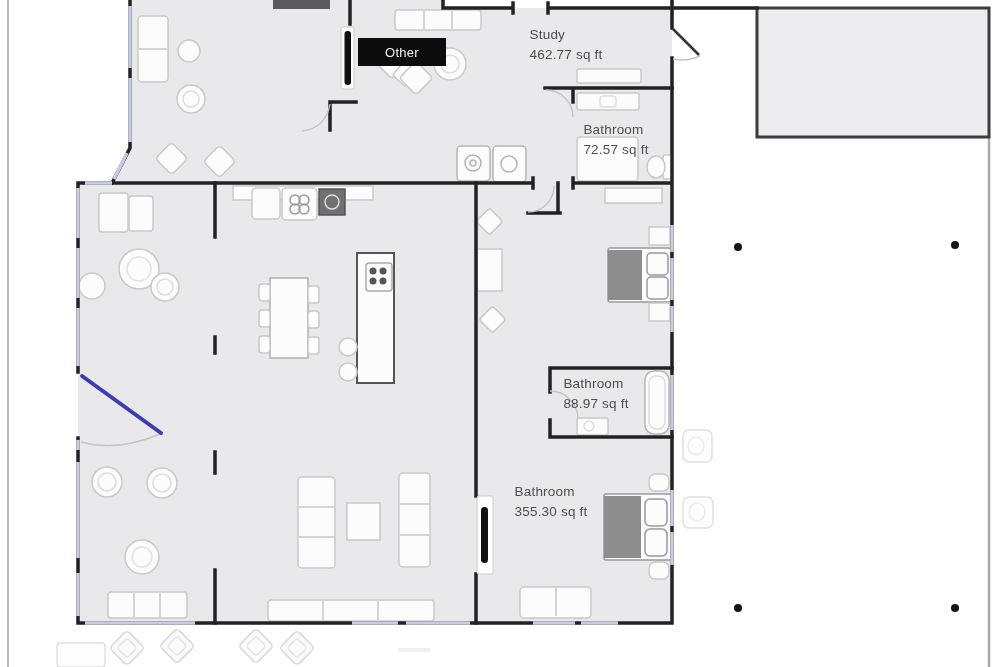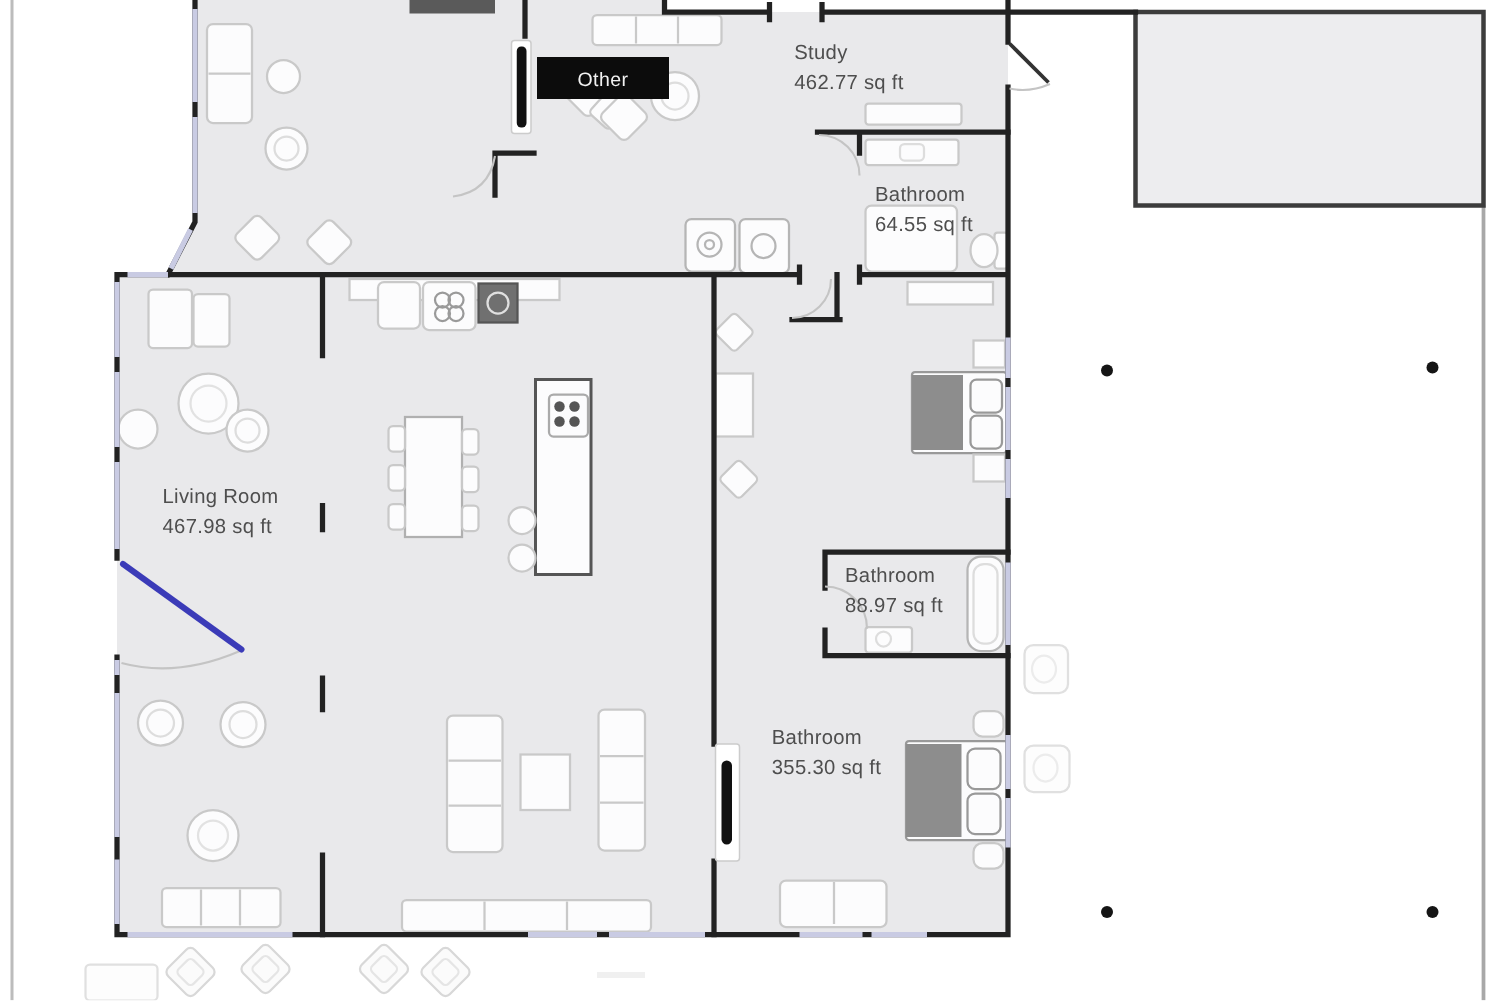--- a/index.html
+++ b/index.html
@@ -220,25 +220,21 @@
   <div class="other-badge">
     <span>Other</span>
   </div>
 
   <div class="room-label" style="left:566px; top:45px;">
     <span class="nm">Study</span>
     <span class="ar">462.77 sq ft</span>
   </div>
   <div class="room-label" style="left:616px; top:140px;">
     <span class="nm">Bathroom</span>
-    <span class="ar">64.55 sq ft</span>
-  </div>
-  <div class="room-label" style="left:147px; top:341px;">
-    <span class="nm">Living Room</span>
-    <span class="ar">467.98 sq ft</span>
+    <span class="ar">72.57 sq ft</span>
   </div>
   <div class="room-label" style="left:596px; top:394px;">
     <span class="nm">Bathroom</span>
     <span class="ar">88.97 sq ft</span>
   </div>
   <div class="room-label" style="left:551px; top:502px;">
     <span class="nm">Bathroom</span>
     <span class="ar">355.30 sq ft</span>
   </div>
 

